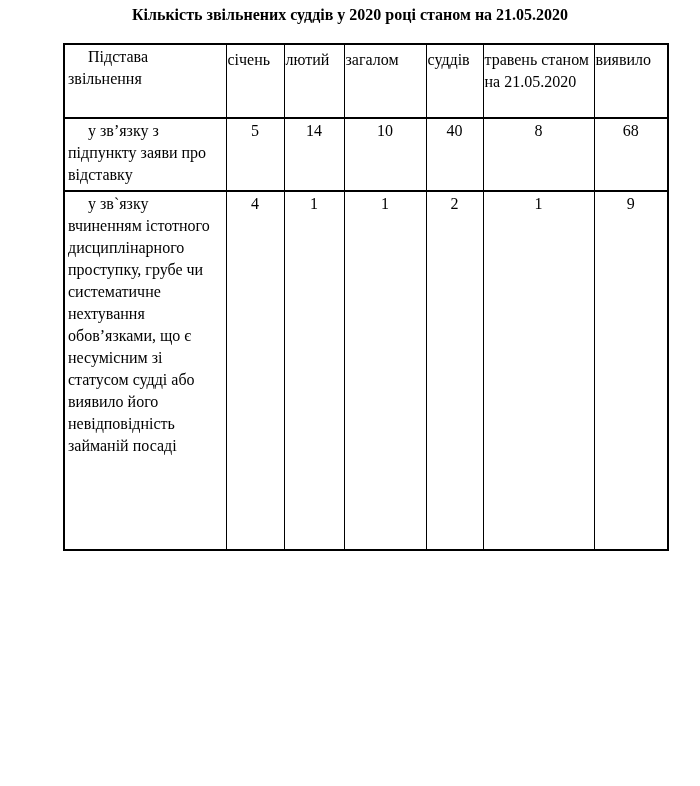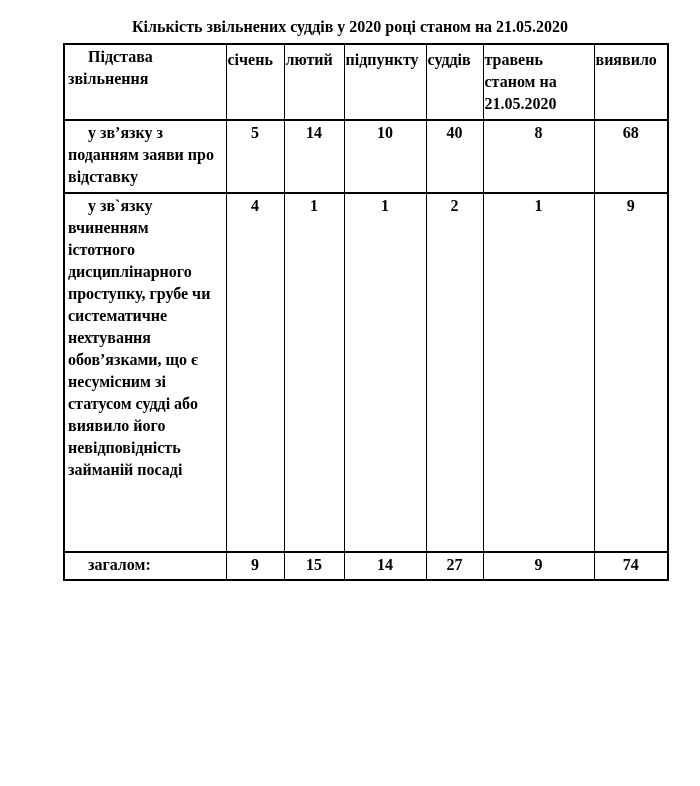--- a/index.html
+++ b/index.html
@@ -9,21 +9,21 @@
   }
   body {
     width: 700px;
     height: 786px;
     position: relative;
     font-family: "Liberation Serif", serif;
     color: #000000;
   }
   .title {
     margin: 0;
-    padding-top: 16px;
+    padding-top: 4px;
     font-size: 16px;
     font-weight: bold;
     text-align: center;
     line-height: 21px;
   }
   table.dismissals {
     position: absolute;
     left: 63px;
     top: 43px;
     width: 604px;
@@ -33,21 +33,21 @@
     font-size: 16px;
     line-height: 22px;
   }
   table.dismissals th,
   table.dismissals td {
     border-left: 1px solid #000000;
     border-right: 1px solid #000000;
     border-top: 2px solid #000000;
     border-bottom: 2px solid #000000;
     vertical-align: top;
-    font-weight: bold;
+    font-weight: normal;
     padding: 1px 2px;
     overflow: visible;
   }
   
   .cell-reason {
     text-align: left;
     text-indent: 20px;
     padding-right: 8px !important;
     padding-left: 3px !important;
   }
@@ -88,50 +88,41 @@
       <col class="c-mar">
       <col class="c-apr">
       <col class="c-may">
       <col class="c-total">
     </colgroup>
     <thead>
       <tr class="h-header">
         <th class="cell-reason">Підстава звільнення</th>
         <th class="cell-month">січень</th>
         <th class="cell-month">лютий</th>
-        <th class="cell-month">підпункту</th>
+        <th class="cell-month">загалом</th>
         <th class="cell-month">суддів</th>
         <th class="cell-month">травень станом на 21.05.2020</th>
         <th class="cell-month">виявило</th>
       </tr>
     </thead>
     <tbody>
       <tr class="h-r0">
-        <td class="cell-reason">у зв’язку з поданням заяви про відставку</td>
+        <td class="cell-reason">у зв’язку з підпункту заяви про відставку</td>
         <td class="cell-num">5</td>
         <td class="cell-num">14</td>
         <td class="cell-num">10</td>
         <td class="cell-num">40</td>
         <td class="cell-num">8</td>
         <td class="cell-num">68</td>
       </tr>
       <tr class="h-r1">
         <td class="cell-reason">у зв`язку вчиненням істотного дисциплінарного проступку, грубе чи систематичне нехтування обов’язками, що є несумісним зі статусом судді або виявило його невідповідність займаній посаді</td>
         <td class="cell-num">4</td>
         <td class="cell-num">1</td>
         <td class="cell-num">1</td>
         <td class="cell-num">2</td>
         <td class="cell-num">1</td>
         <td class="cell-num">9</td>
       </tr>
-      <tr class="h-r3">
-        <td class="cell-reason">загалом:</td>
-        <td class="cell-num">9</td>
-        <td class="cell-num">15</td>
-        <td class="cell-num">14</td>
-        <td class="cell-num">27</td>
-        <td class="cell-num">9</td>
-        <td class="cell-num">74</td>
-      </tr>
     </tbody>
   </table>
 
 </div>
 
 </body></html>

